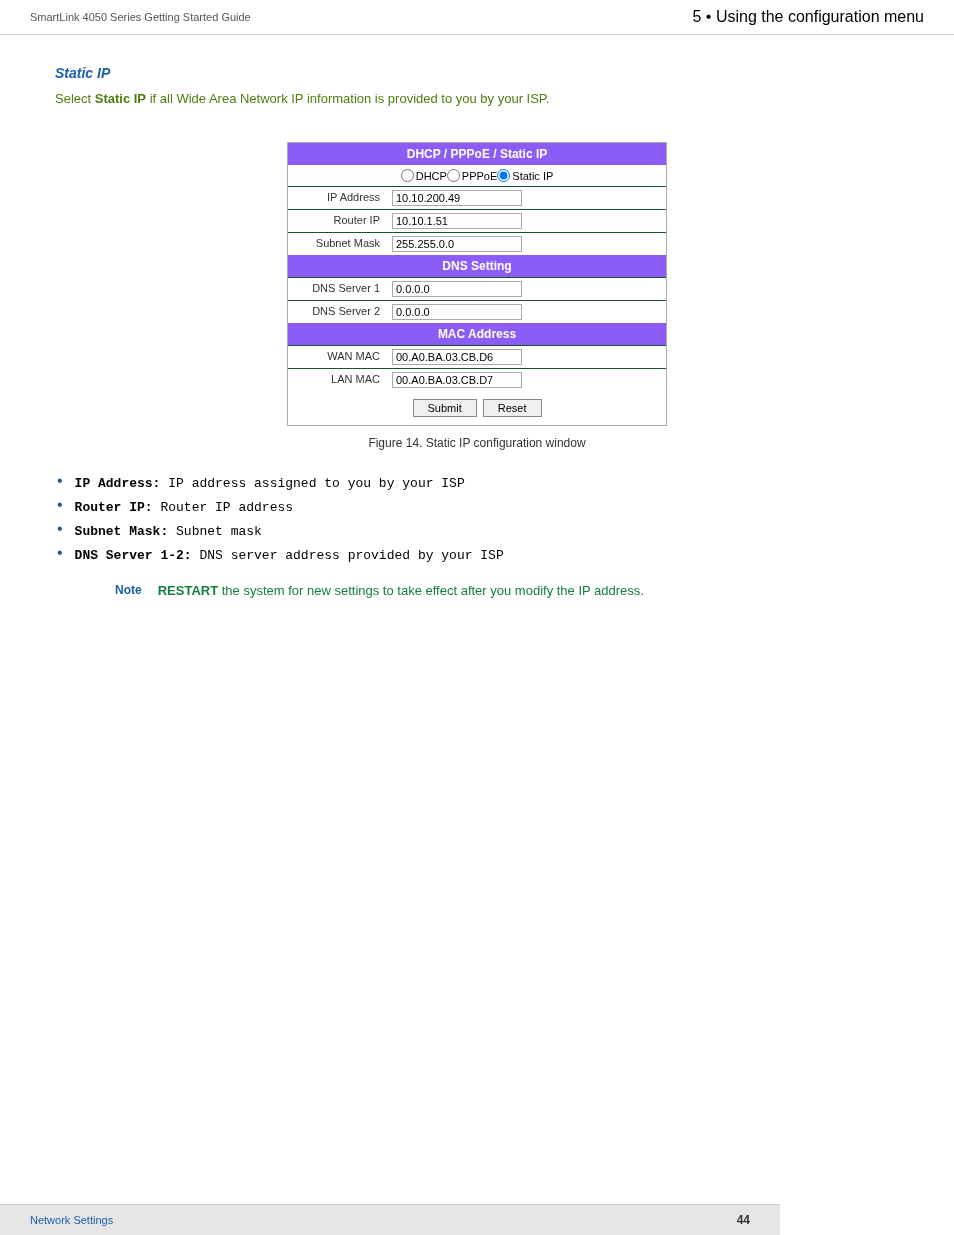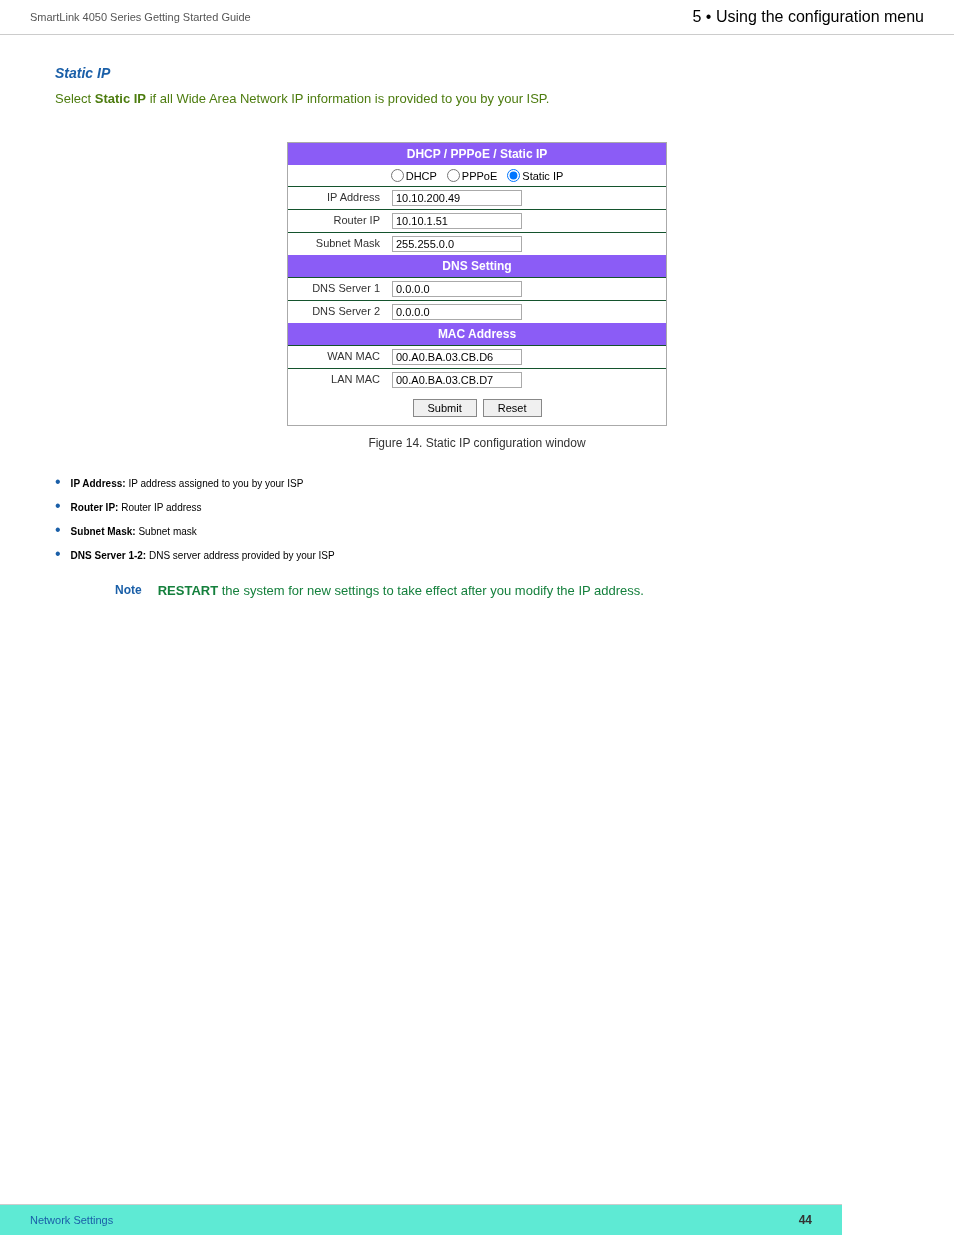--- a/index.html
+++ b/index.html
@@ -107,21 +107,20 @@
       font-size: 11px;
       width: 130px;
     }
 
     .radio-row {
       display: flex;
       justify-content: center;
       align-items: center;
       padding: 4px 0;
       font-size: 11px;
-      gap: 10px;
       border-top: none;
     }
 
     .radio-item {
       display: flex;
       align-items: center;
       gap: 2px;
     }
 
     .button-row {
@@ -151,21 +150,22 @@
     .bullet-list {
       list-style: none;
       padding: 0;
       margin-bottom: 20px;
     }
 
     .bullet-list li {
       display: flex;
       align-items: center;
       margin-bottom: 8px;
-      font-size: 10px;
+      font-size: 13px;
+      font-family: Liberation Mono, monospace;
     }
 
     .bullet-list li::before {
       content: "•";
       color: #1a5fa8;
       font-size: 16px;
       margin-right: 10px;
       margin-top: -2px;
       flex-shrink: 0;
     }
@@ -193,22 +193,22 @@
 
     
     .footer {
       display: flex;
       justify-content: space-between;
       align-items: center;
       padding: 8px 30px;
       border-top: 1px solid #ccc;
       position: fixed;
       bottom: 0;
-      width: 842px;
-      background: #5eead4;
+      width: 780px;
+      background: #e5e5e5;
     }
 
     .footer-left {
       font-size: 11px;
       color: #1a5fa8;
     }
 
     .footer-right {
       font-size: 12px;
       color: #333;

